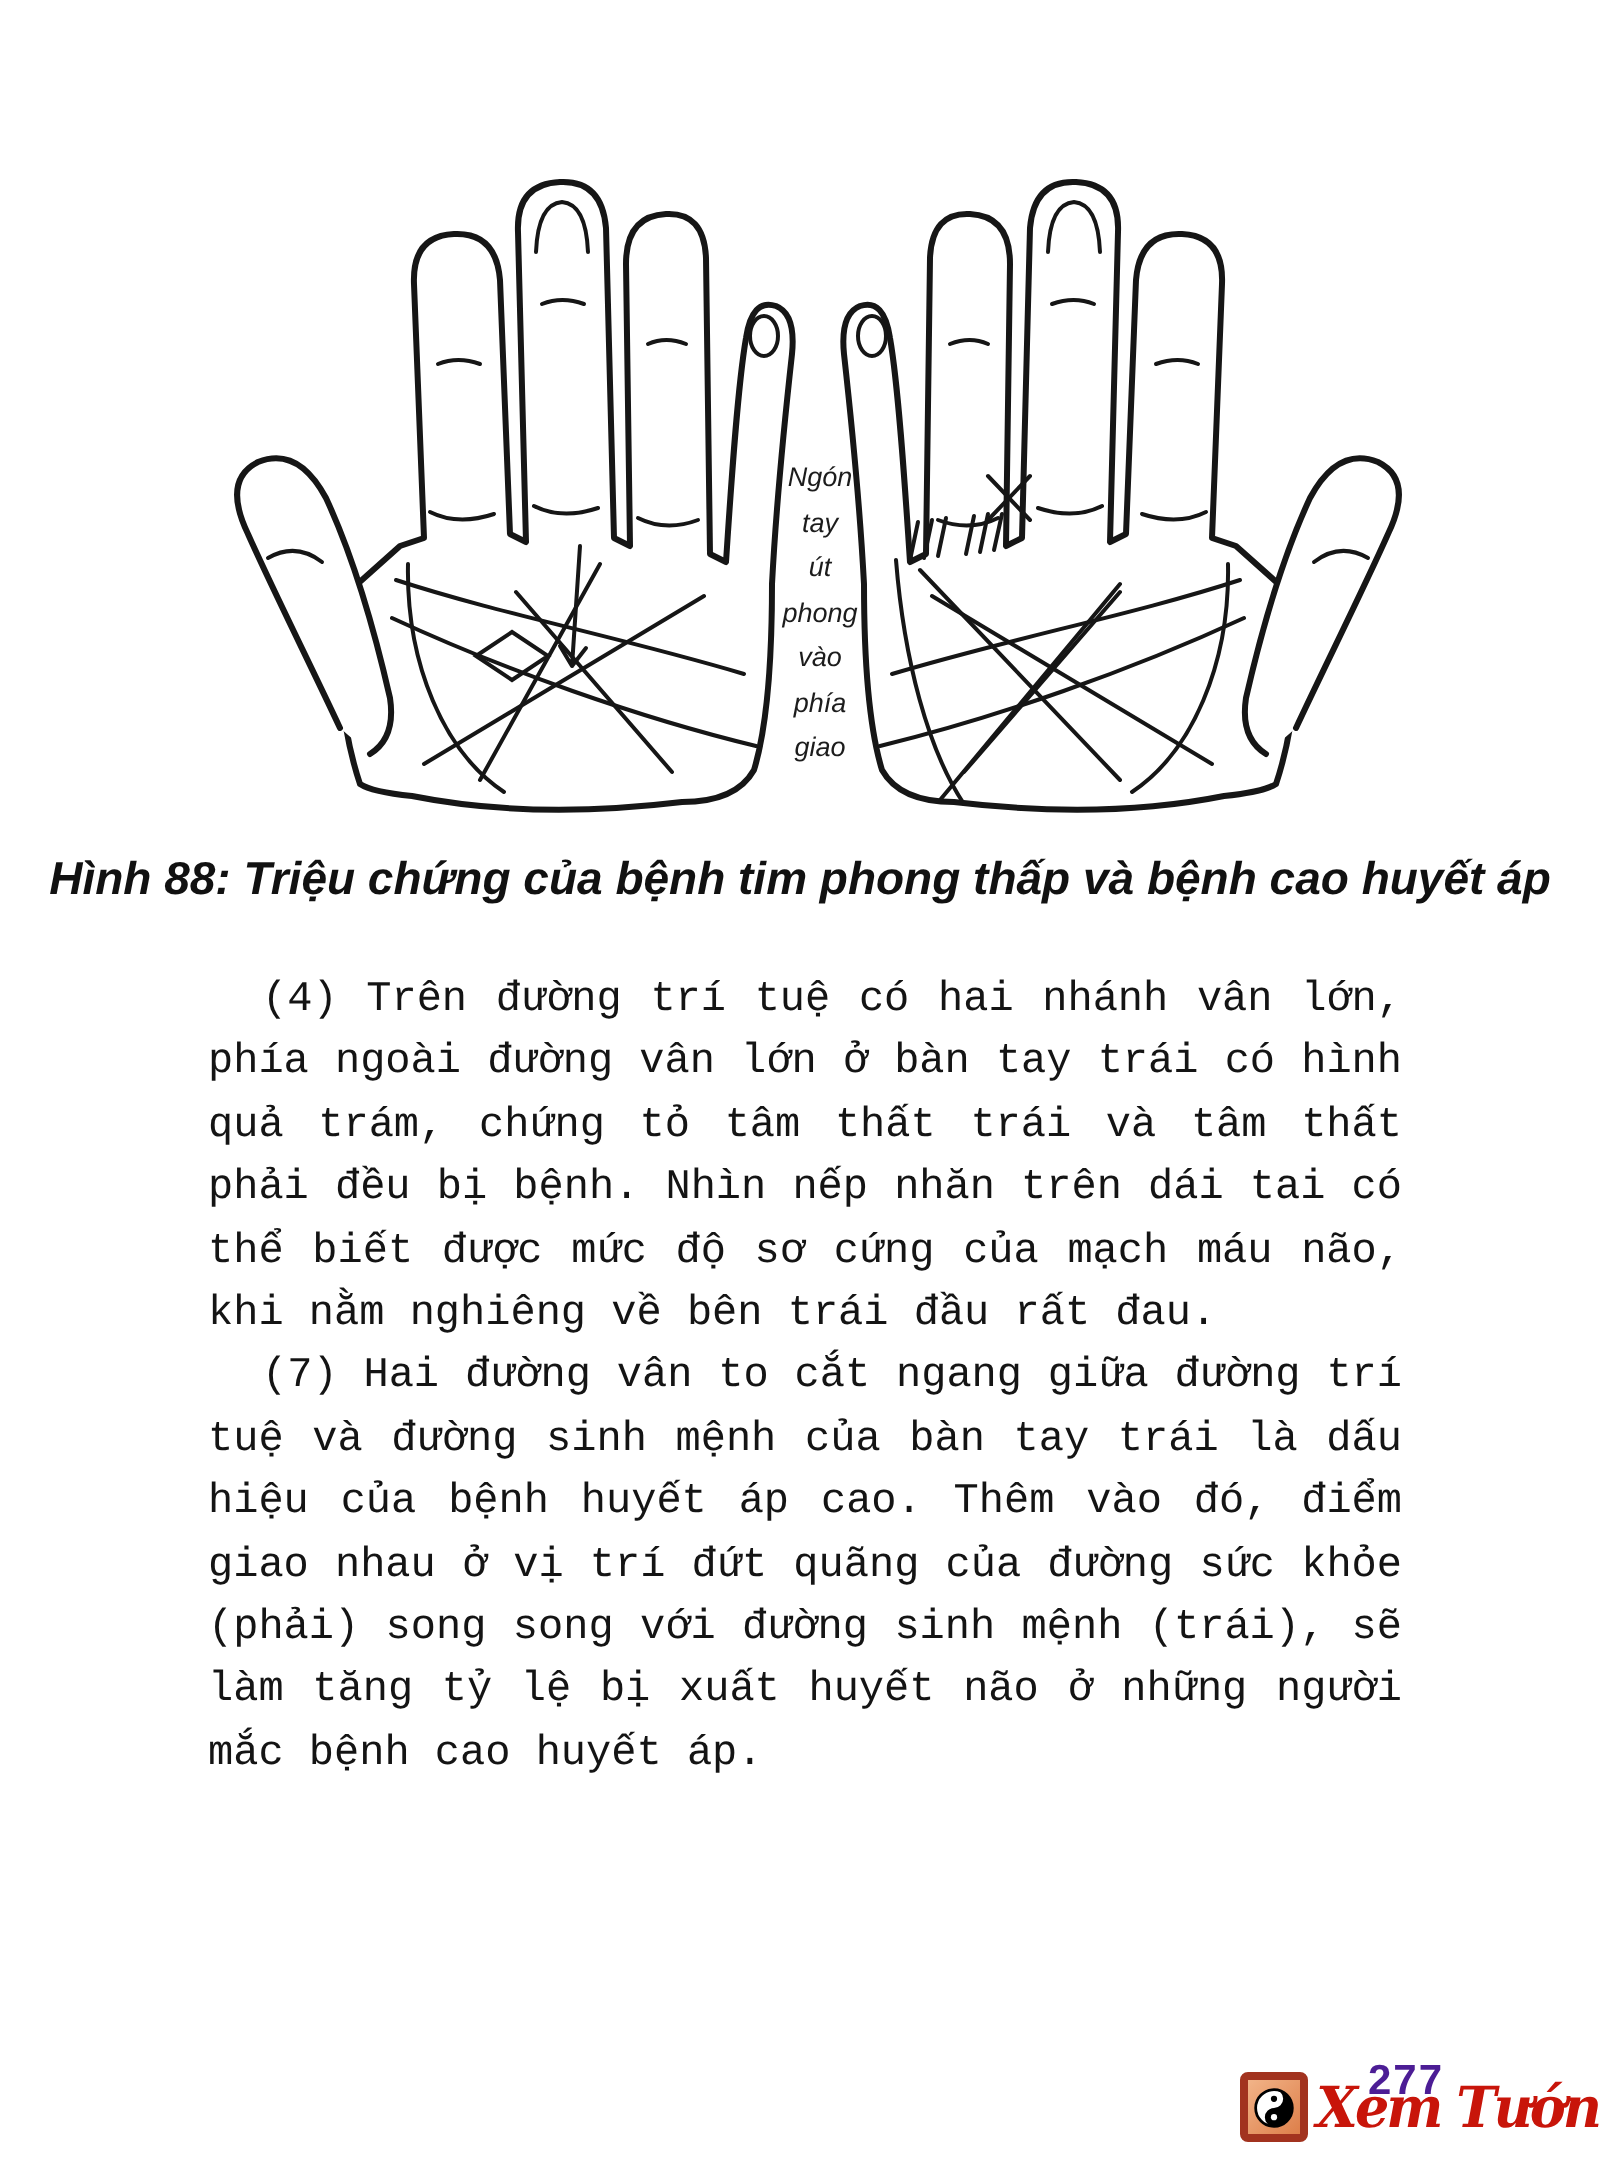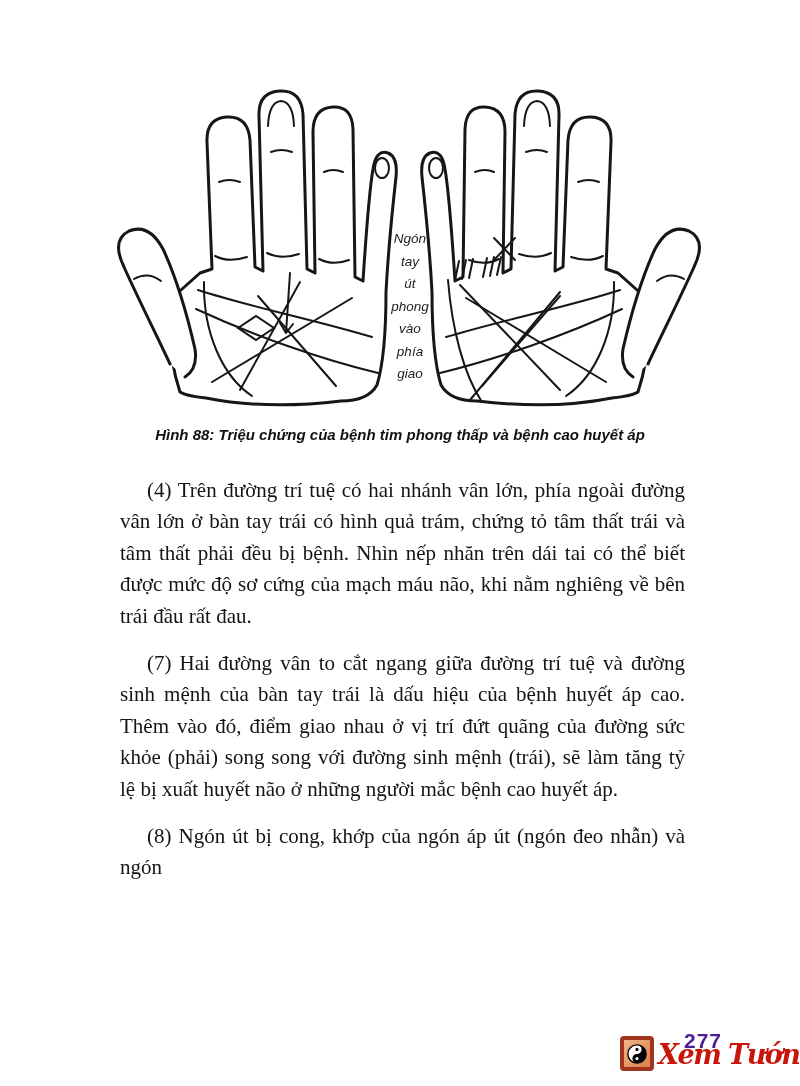--- a/index.html
+++ b/index.html
@@ -22,30 +22,30 @@
     font-family:"Liberation Sans", sans-serif;
     font-style:italic;font-size:13.5px;line-height:22.5px;
     color:#1c1c1c;
   }
   .hand-label span{display:block;}
   
   .caption{
     text-align:center;
     font-family:"Liberation Sans", sans-serif;
     font-weight:bold;font-style:italic;
-    font-size:15px;color:#111;
+    font-size:23px;color:#111;
     margin-top:4px;
   }
   
   .textblock{
     width:597px;margin:32px 0 0 104px;
     font-size:21px;line-height:31.4px;
     text-align:justify;
   }
-  .textblock p{margin:16px;text-indent:27px;}
+  .textblock p{margin:0;text-indent:27px;font-family:Liberation Mono, monospace;}
   
   .watermark{position:absolute;top:1033px;right:8px;height:48px;width:172px;}
   .yinyang-frame{
     position:absolute;left:0;top:3px;width:26px;height:27px;
     background:linear-gradient(135deg,#f2b488,#dd7f4a);
     border:4px solid #a2331f;border-radius:4px;
     display:flex;align-items:center;justify-content:center;
   }
   .wm-text{
     position:absolute;left:38px;top:6px;
@@ -154,21 +154,20 @@
     <span>phía</span>
     <span>giao</span>
   </div>
 </div>
 
 <div class="caption">Hình 88: Triệu chứng của bệnh tim phong thấp và bệnh cao huyết áp</div>
 
 <div class="textblock">
   <p>(4) Trên đường trí tuệ có hai nhánh vân lớn, phía ngoài đường vân lớn ở bàn tay trái có hình quả trám, chứng tỏ tâm thất trái và tâm thất phải đều bị bệnh. Nhìn nếp nhăn trên dái tai có thể biết được mức độ sơ cứng của mạch máu não, khi nằm nghiêng về bên trái đầu rất đau.</p>
   <p>(7) Hai đường vân to cắt ngang giữa đường trí tuệ và đường sinh mệnh của bàn tay trái là dấu hiệu của bệnh huyết áp cao. Thêm vào đó, điểm giao nhau ở vị trí đứt quãng của đường sức khỏe (phải) song song với đường sinh mệnh (trái), sẽ làm tăng tỷ lệ bị xuất huyết não ở những người mắc bệnh cao huyết áp.</p>
-  <p>(8) Ngón út bị cong, khớp của ngón áp út (ngón đeo nhẫn) và ngón</p>
 </div>
 
 <div class="watermark">
   <div class="yinyang-frame">
     <svg width="22" height="22" viewBox="0 0 24 24">
       <circle cx="12" cy="12" r="10" fill="#ffffff" stroke="#000000" stroke-width="1.5"></circle>
       <path d="M12 2 a10 10 0 0 1 0 20 a5 5 0 0 1 0 -10 a5 5 0 0 0 0 -10 Z" fill="#000000"></path>
       <circle cx="12" cy="7" r="1.7" fill="#000000"></circle>
       <circle cx="12" cy="17" r="1.7" fill="#ffffff"></circle>
     </svg>

